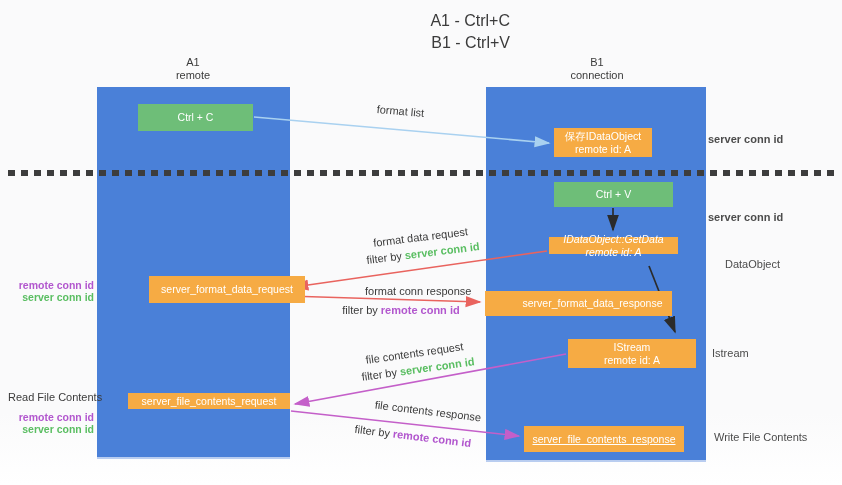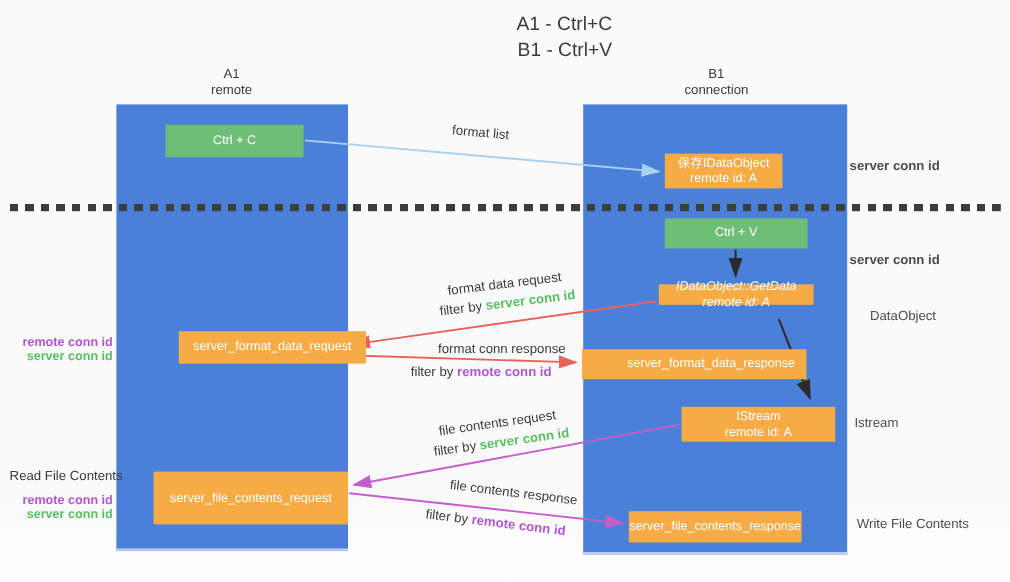--- a/index.html
+++ b/index.html
@@ -127,25 +127,25 @@
 
   <div class="node orange" style="left:485px;top:291px;width:159px;height:25px;padding-left:28px;">
     <div>server_format_data_response</div>
   </div>
 
   <div class="node orange" style="left:568px;top:339px;width:128px;height:29px;">
     <div>IStream</div>
     <div>remote id: A</div>
   </div>
 
-  <div class="node orange" style="left:128px;top:393px;width:162px;height:44px;">
+  <div class="node orange" style="left:128px;top:393px;width:162px;height:16px;">
     <div>server_file_contents_request</div>
   </div>
 
-  <div class="node orange" style="left:524px;top:426px;width:144px;height:26px;">
+  <div class="node orange" style="left:524px;top:426px;width:160px;height:26px;text-decoration:underline;">
     <div>server_file_contents_response</div>
   </div>
 
   <div class="edge-label rot-blue" style="left:348px;top:105px;width:105px;">format list</div>
 
   <div class="edge-label rot-neg" style="left:368px;top:231px;width:105px;">format data request</div>
   <div class="edge-label rot-neg" style="left:363px;top:247px;width:120px;">
     <span>filter by </span><span class="green-id">server conn id</span>
   </div>
 

